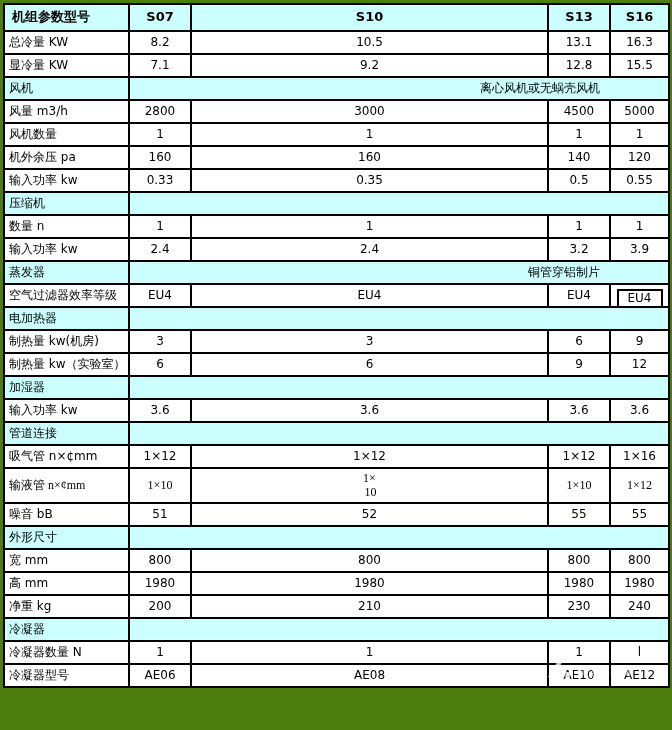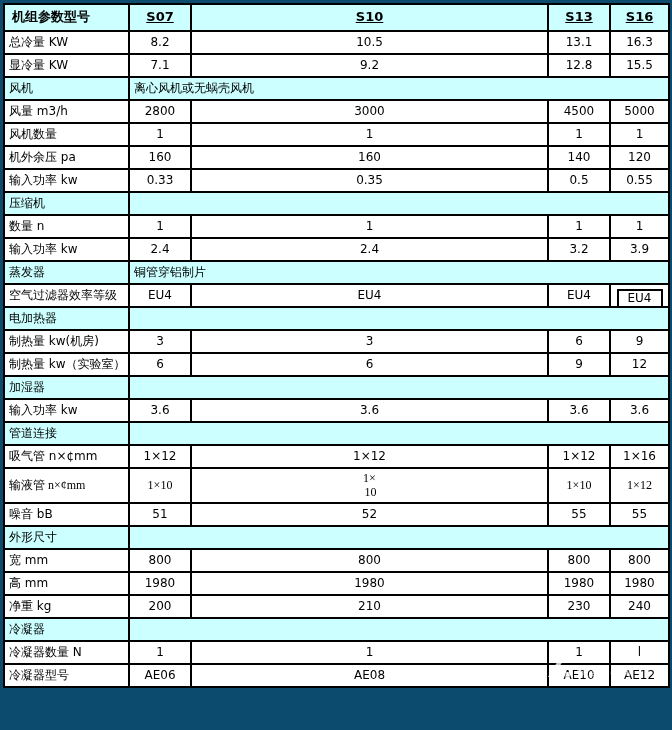--- a/index.html
+++ b/index.html
@@ -1,35 +1,35 @@
 <!DOCTYPE html>
 <html><head>
 <meta charset="utf-8">
 <style>
   html, body { margin:0; padding:0; background:#fff; }
   .page {
-    position:relative; width:672px; height:730px; background:#0c4a6e;
+    position:relative; width:672px; height:730px; background:#4d7c0f;
     font-family:"DejaVu Sans", sans-serif; overflow:hidden;
   }
   table.spec {
     position:absolute; left:3px; top:3px; width:665px;
     border-collapse:collapse; table-layout:fixed;
   }
   td, th {
     border:2px solid #000; color:#000; font-size:12px;
     padding:0 4px; height:21px; overflow:hidden; white-space:nowrap;
     background:#ffffff; font-weight:normal; line-height:1.1;
   }
   tr.header th { background:#ccffff; font-weight:bold; height:25px; font-size:13px; }
   th.head-label { text-align:left; padding-left:7px; font-size:14px; }
-  th.model { text-align:center;text-decoration:underline; }
+  th.model { text-align:center; }
   td.label-cell { text-align:left; padding-left:4px; }
   td.val { text-align:center; }
   tr.section td { background:#ccffff;margin-top:13px; }
-  td.span-cell { text-align:left; padding-right:87px; }
+  td.span-cell { text-align:right; padding-right:68px; }
   tr.tall td { height:33px;font-family:Liberation Serif, serif; }
   .wrap2 .line1 { text-align:center; }
   .wrap2 .line2 { text-align:center; padding-left:2px; }
   span.boxed {
     display:inline-block; border:2px solid #000; background:#fff;
     padding:1px 9px; position:relative; top:3px;
   }
   .watermark {
     position:absolute; top:653px; right:8px; width:118px; height:30px;
     color:rgba(255,255,255,0.78); filter:blur(0.6px);

